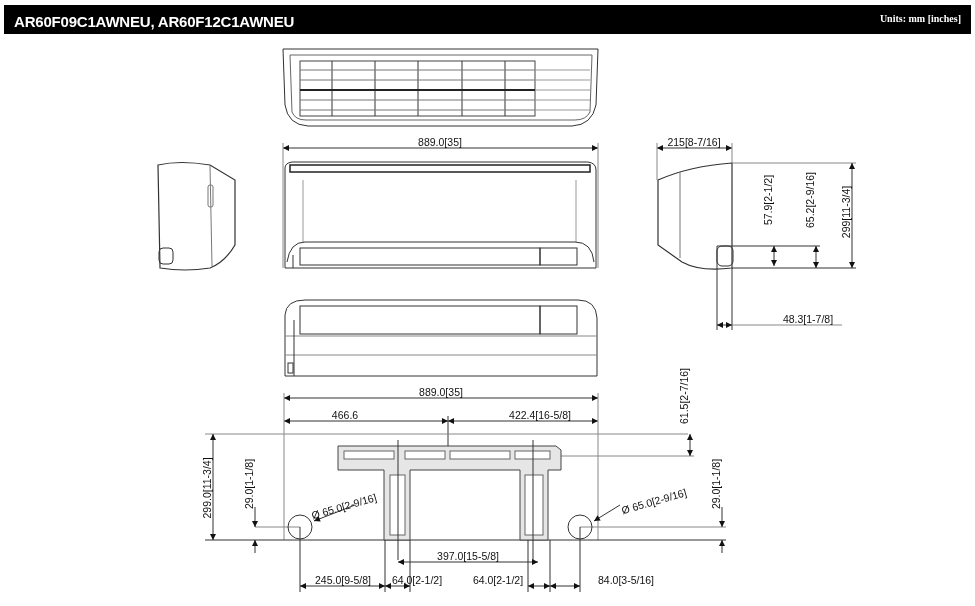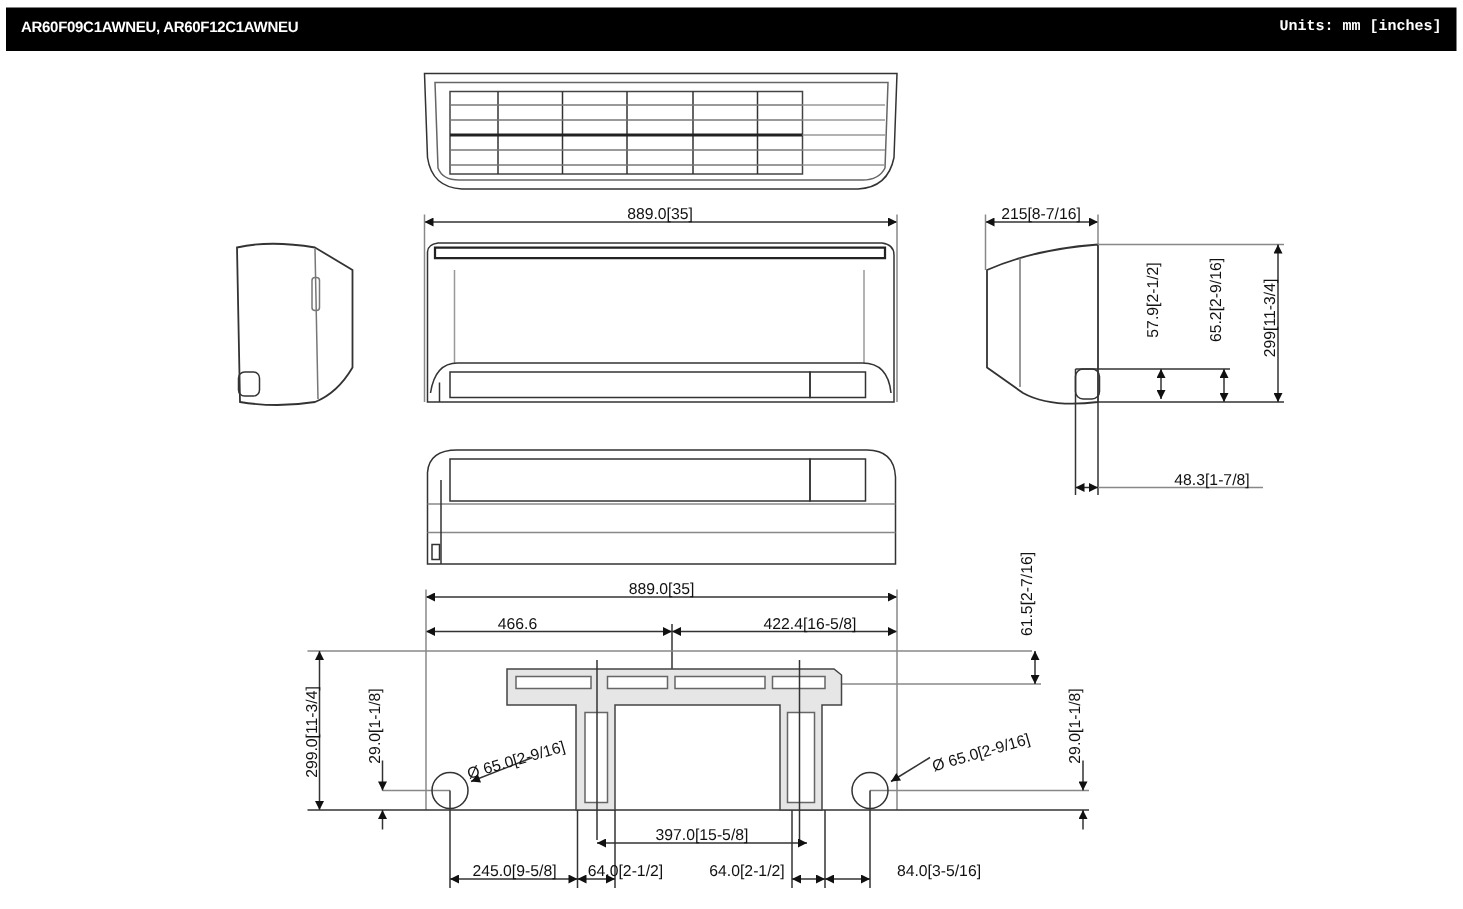--- a/index.html
+++ b/index.html
@@ -1,19 +1,19 @@
 <!DOCTYPE html>
 <html><head>
 <meta charset="utf-8">
 <style>
   html, body { margin:0; padding:0; background:#fff; }
   body { width:975px; height:606px; position:relative; overflow:hidden; font-family:"Liberation Sans", sans-serif; }
   .header { position:absolute; left:4px; top:5px; width:967px; height:29px; background:#000; color:#fff; }
-  .header .title { position:absolute; left:10px; top:8px; font-size:10px; font-weight:bold; letter-spacing:-0.2px; font-family:"Liberation Sans", sans-serif; }
-  .header .units { position:absolute; right:10px; top:8px; font-size:10px; font-weight:bold; font-family:Liberation Mono, monospace; }
+  .header .title { position:absolute; left:10px; top:8px; font-size:15px; font-weight:bold; letter-spacing:-0.2px; font-family:"Liberation Sans", sans-serif; }
+  .header .units { position:absolute; right:10px; top:8px; font-size:10px; font-weight:bold; font-family:Liberation Serif, serif; }
   svg.drawing { position:absolute; left:0; top:0; }
   svg text { font-family:"Liberation Sans", sans-serif; font-size:10.5px; fill:#111; }
 </style>
 </head>
 <body>
 
 <div class="header">
   <span class="title">AR60F09C1AWNEU, AR60F12C1AWNEU</span>
   <span class="units">Units: mm [inches]</span>
 </div>

